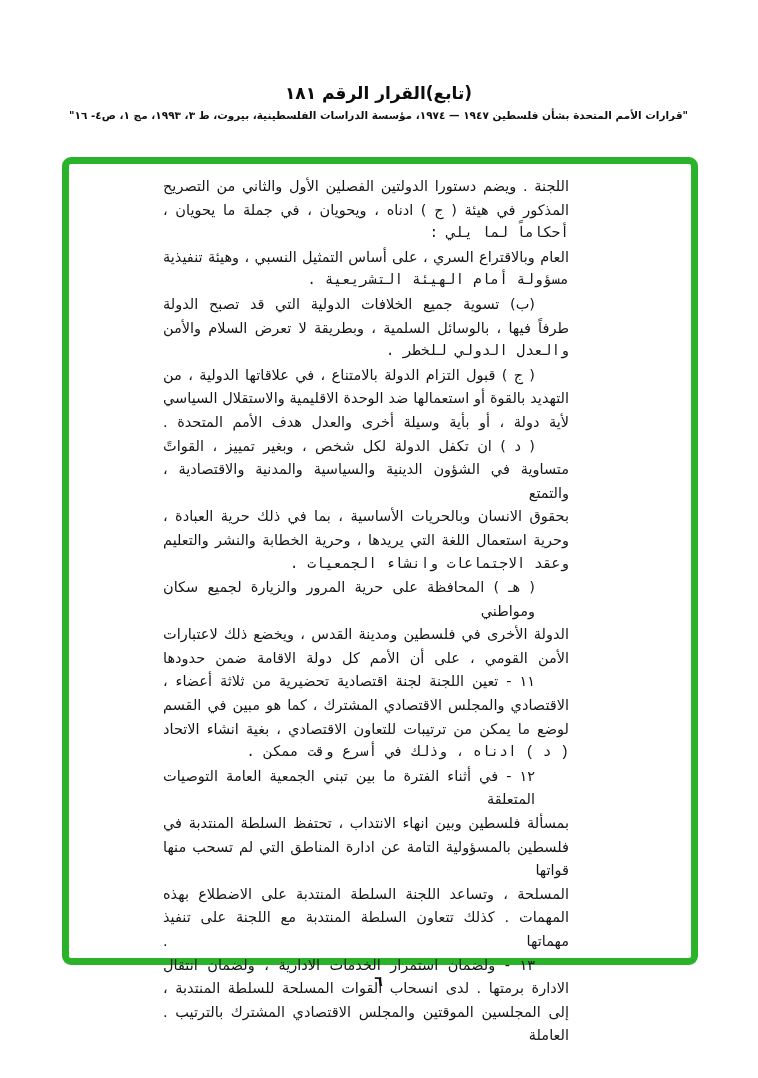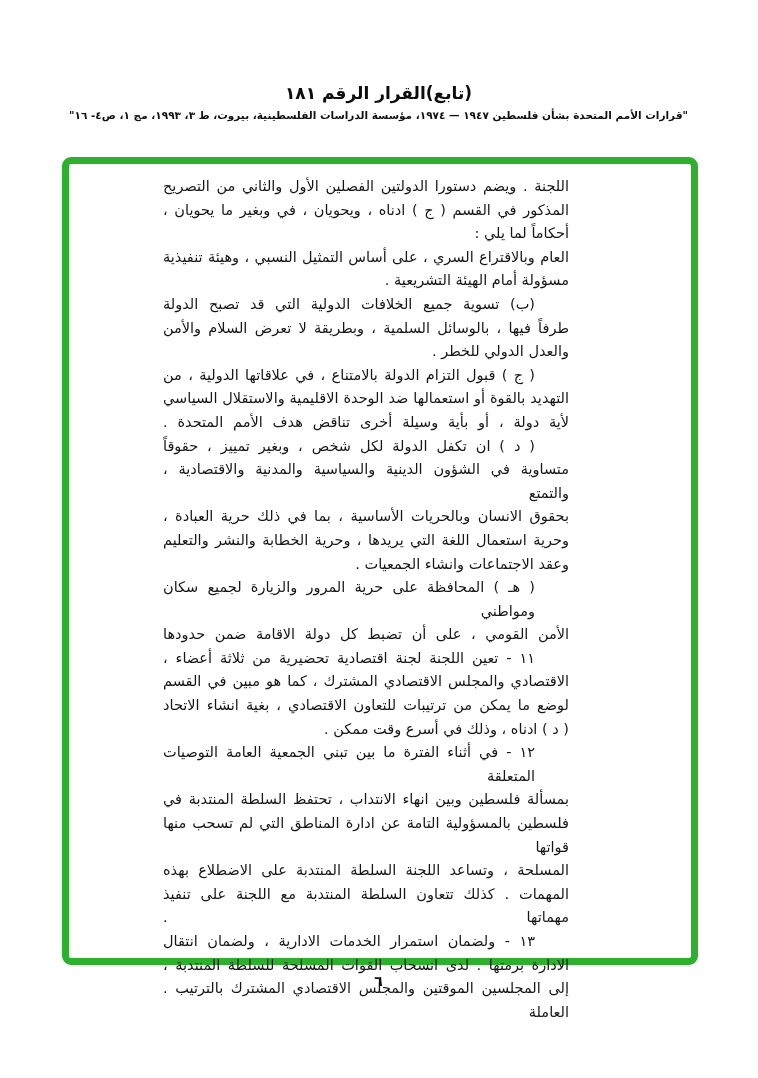--- a/index.html
+++ b/index.html
@@ -64,20 +64,21 @@
     text-align: justify;
     text-align-last: justify;
     white-space: nowrap; 
   }
   .text-block .line.just {
     white-space: normal;
   }
   .text-block .line.noj {
     text-align: center;
     text-align-last: right;
+    font-family: Liberation Mono, monospace;
   }
   .text-block .line.ind {
     padding-right: 34px;
   }
   .page-number {
     position: absolute;
     top: 973px;
     left: 0;
     right: 0;
     text-align: center;
@@ -91,37 +92,38 @@
 
 <div class="page">
 
   <div class="doc-title">(تابع)القرار الرقم ١٨١</div>
 
   <div class="doc-citation">"قرارات الأمم المتحدة بشأن فلسطين ١٩٤٧ — ١٩٧٤، مؤسسة الدراسات الفلسطينية، بيروت، ط ٣، ١٩٩٣، مج ١، ص٤- ١٦"</div>
 
   <div class="green-frame">
     <div class="text-block" id="lines-container">
         <div class="line just">اللجنة . ويضم دستورا الدولتين الفصلين الأول والثاني من التصريح</div>
-        <div class="line just">المذكور في القسم ( ج ) ادناه ، ويحويان ، في وبغير ما يحويان ،</div>
+        <div class="line just">المذكور في هيئة ( ج ) ادناه ، ويحويان ، في جملة ما يحويان ،</div>
         <div class="line noj">أحكاماً لما يلي :</div>
         <div class="line just">العام وبالاقتراع السري ، على أساس التمثيل النسبي ، وهيئة تنفيذية</div>
         <div class="line noj">مسؤولة أمام الهيئة التشريعية .</div>
         <div class="line just ind">(ب) تسوية جميع الخلافات الدولية التي قد تصبح الدولة</div>
         <div class="line just">طرفاً فيها ، بالوسائل السلمية ، وبطريقة لا تعرض السلام والأمن</div>
         <div class="line noj">والعدل الدولي للخطر .</div>
         <div class="line just ind">( ج ) قبول التزام الدولة بالامتناع ، في علاقاتها الدولية ، من</div>
         <div class="line just">التهديد بالقوة أو استعمالها ضد الوحدة الاقليمية والاستقلال السياسي</div>
-        <div class="line just">لأية دولة ، أو بأية وسيلة أخرى تناقض هدف الأمم المتحدة .</div>
-        <div class="line just ind">( د ) ان تكفل الدولة لكل شخص ، وبغير تمييز ، حقوقاً</div>
+        <div class="line just">لأية دولة ، أو بأية وسيلة أخرى والعدل هدف الأمم المتحدة .</div>
+        <div class="line just ind">( د ) ان تكفل الدولة لكل شخص ، وبغير تمييز ، القواتً</div>
         <div class="line just">متساوية في الشؤون الدينية والسياسية والمدنية والاقتصادية ، والتمتع</div>
         <div class="line just">بحقوق الانسان وبالحريات الأساسية ، بما في ذلك حرية العبادة ،</div>
         <div class="line just">وحرية استعمال اللغة التي يريدها ، وحرية الخطابة والنشر والتعليم</div>
         <div class="line noj">وعقد الاجتماعات وانشاء الجمعيات .</div>
         <div class="line just ind">( هـ ) المحافظة على حرية المرور والزيارة لجميع سكان ومواطني</div>
-        <div class="line just">الأمن القومي ، على أن تضبط كل دولة الاقامة ضمن حدودها</div>
+        <div class="line just">الدولة الأخرى في فلسطين ومدينة القدس ، ويخضع ذلك لاعتبارات</div>
+        <div class="line just">الأمن القومي ، على أن الأمم كل دولة الاقامة ضمن حدودها</div>
         <div class="line just ind">١١ - تعين اللجنة لجنة اقتصادية تحضيرية من ثلاثة أعضاء ،</div>
         <div class="line just">الاقتصادي والمجلس الاقتصادي المشترك ، كما هو مبين في القسم</div>
         <div class="line just">لوضع ما يمكن من ترتيبات للتعاون الاقتصادي ، بغية انشاء الاتحاد</div>
         <div class="line noj">( د ) ادناه ، وذلك في أسرع وقت ممكن .</div>
         <div class="line just ind">١٢ - في أثناء الفترة ما بين تبني الجمعية العامة التوصيات المتعلقة</div>
         <div class="line just">بمسألة فلسطين وبين انهاء الانتداب ، تحتفظ السلطة المنتدبة في</div>
         <div class="line just">فلسطين بالمسؤولية التامة عن ادارة المناطق التي لم تسحب منها قواتها</div>
         <div class="line just">المسلحة ، وتساعد اللجنة السلطة المنتدبة على الاضطلاع بهذه</div>
         <div class="line just">المهمات . كذلك تتعاون السلطة المنتدبة مع اللجنة على تنفيذ مهماتها .</div>
         <div class="line just ind">١٣ - ولضمان استمرار الخدمات الادارية ، ولضمان انتقال</div>

